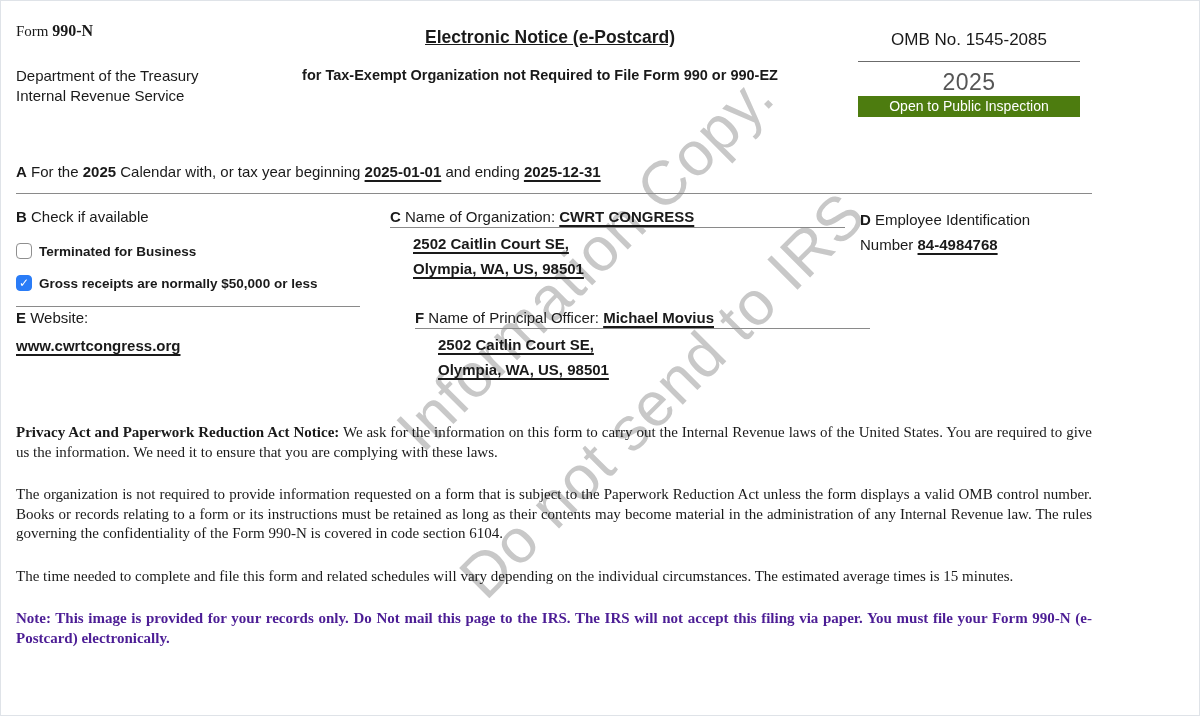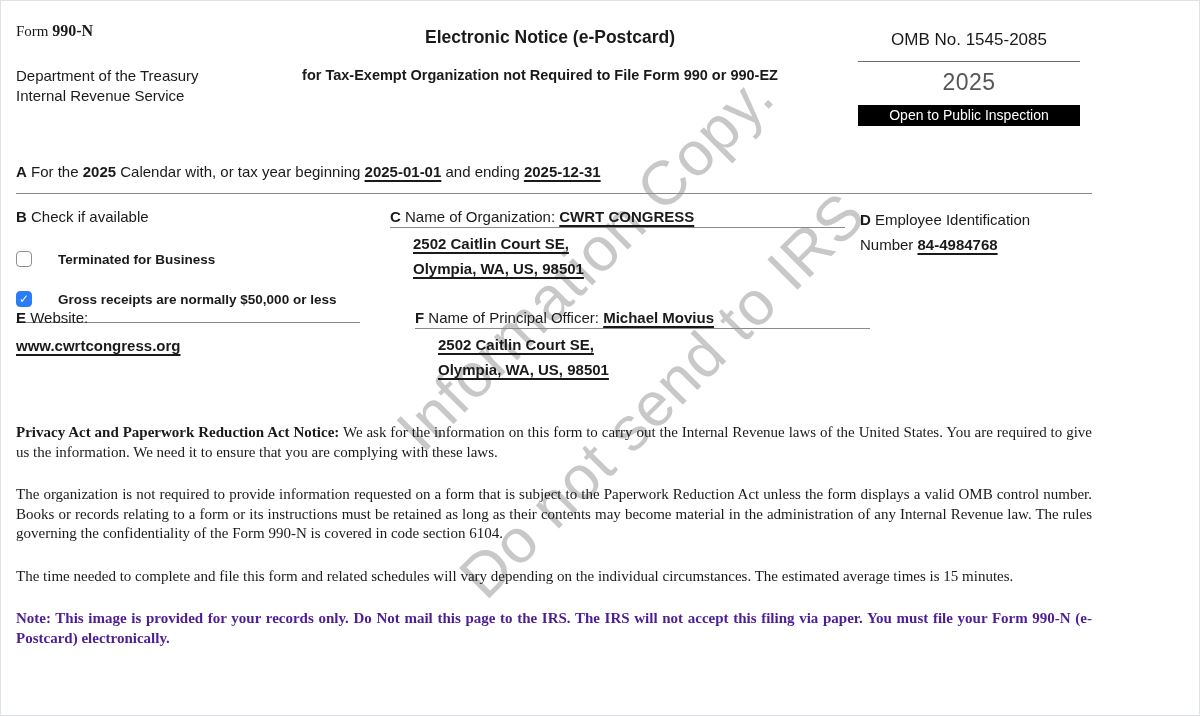--- a/index.html
+++ b/index.html
@@ -20,39 +20,39 @@
   }
   .wm1 { left: 585px; top: 262px; }
   .wm2 { left: 662px; top: 395px; }
 
   .layer { position: absolute; inset: 0; z-index: 1; }
 
   
   .form-id { position: absolute; left: 16px; top: 22px; font-size: 15px; font-family: Liberation Serif, serif; }
   .form-id .num { font-size: 16px; font-weight: 700; }
   .agency { position: absolute; left: 16px; top: 66px; font-size: 15px; line-height: 20px; }
-  .title { position: absolute; left: 240px; top: 27px; width: 620px; text-align: center; font-size: 17.5px; font-weight: 700; }
+  .title { position: absolute; left: 240px; top: 27px; width: 620px; text-align: center; font-size: 17.5px; font-weight: 700; text-decoration: underline; }
   .subtitle { position: absolute; left: 230px; top: 67px; width: 620px; text-align: center; font-size: 14.5px; font-weight: 700; }
 
   .right-block { position: absolute; left: 858px; top: 30px; width: 222px; text-align: center; }
   .omb { font-size: 17px; }
   .omb-rule { border: none; border-top: 1px solid #6b6b6b; margin-top: 11px; }
   .year-big { font-size: 23px; color: #565656; margin-top: 7px; letter-spacing: 0.5px; }
-  .badge { margin-top: 9px; background: #000000; color: #fff; font-size: 14px; height: 21px; line-height: 21px; text-align: center; }
+  .badge { background: #4d7c0f; color: #fff; font-size: 14px; height: 21px; line-height: 21px; text-align: center; }
 
   
   .line-a {
     position: absolute; left: 16px; top: 163px; width: 1076px;
     font-size: 15px; padding-bottom: 13px; border-bottom: 1px solid #8a8a8a;
   }
 
   
   .row-bcd { position: absolute; left: 16px; top: 207px; width: 1076px; display: grid; grid-template-columns: 374px 455px 247px; font-size: 15px; }
   .col-b .hdg { line-height: 20px; }
-  .cb-row { display: flex; align-items: flex-end; gap: 26px; margin-top: 24px; }
+  .cb-row { display: flex; align-items: flex-end; gap: 7px; margin-top: 16px; }
   .checkbox {
     width: 16px; height: 16px; border: 1.6px solid #8f8f8f; border-radius: 4px;
     background: #fff; flex: 0 0 auto; display: inline-flex; align-items: center; justify-content: center;
   }
   .checkbox.checked { background: #2a7cf7; border-color: #2a7cf7; color: #fff; font-size: 12px; font-weight: 700; line-height: 1; }
   .cb-label { font-size: 13.5px; font-weight: 700; }
   .b-rule { border: none; border-top: 1px solid #8a8a8a; margin-top: 15px; width: 344px; }
 
   .field-line { border-bottom: 1px solid #8a8a8a; padding-bottom: 0; line-height: 20px; }
   .addr { margin-left: 23px; font-weight: 700; line-height: 25px; margin-top: 3px; }

